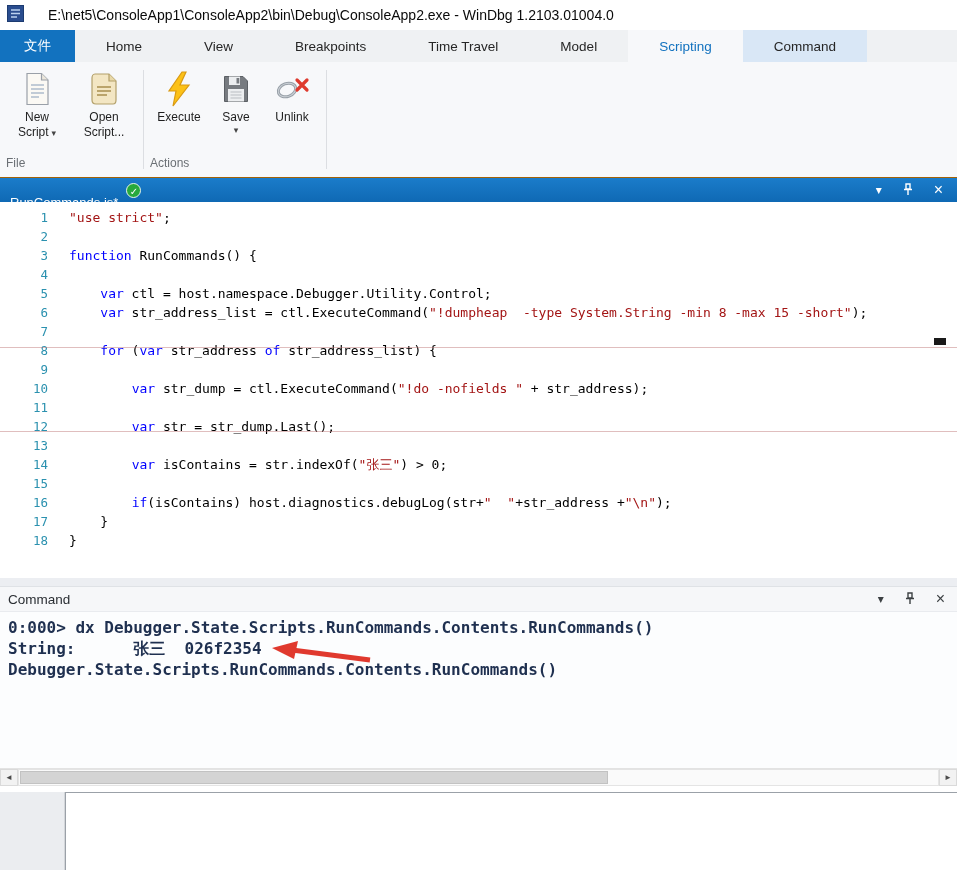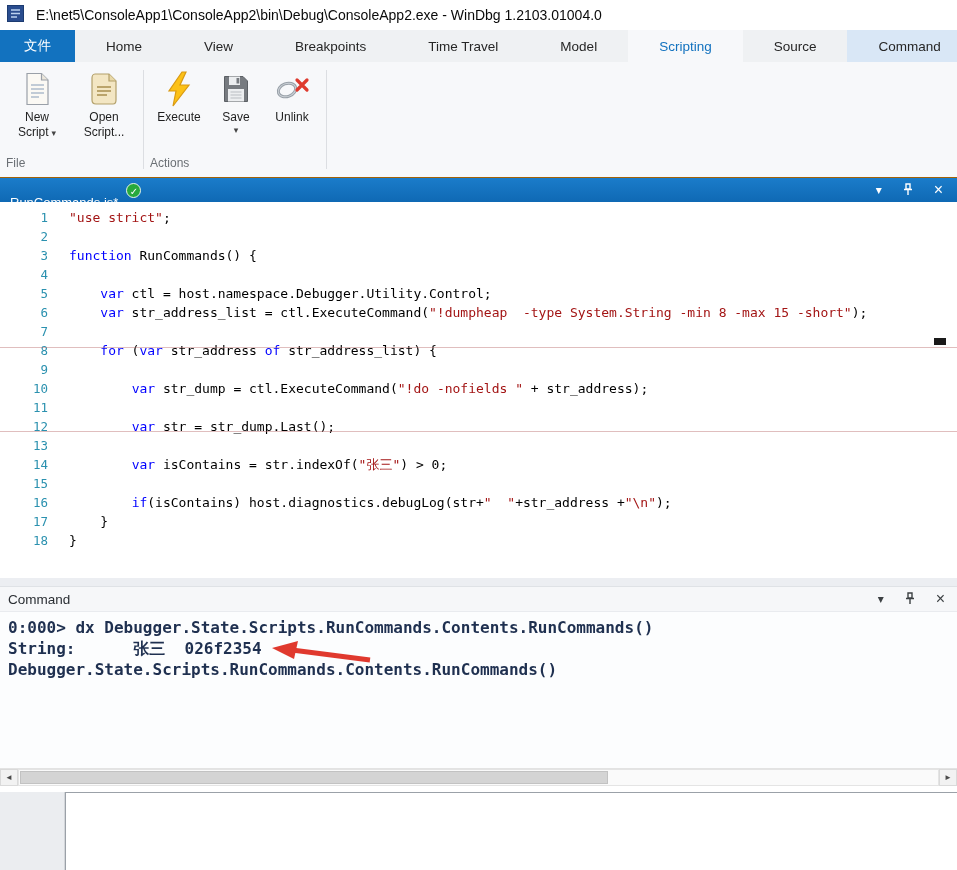--- a/index.html
+++ b/index.html
@@ -1,21 +1,21 @@
 <!DOCTYPE html>
 <html><head>
 <meta charset="utf-8">
 <style>
   * { margin:0; padding:0; box-sizing:border-box; }
   html,body { background:#ffffff; }
   body { font-family:"Liberation Sans", sans-serif; }
   .window { width:957px; height:870px; position:relative; background:#fff; overflow:hidden; }
 
   
-  .titlebar { height:30px; display:flex; align-items:center; gap:12px; padding-left:7px; background:#fff; }
+  .titlebar { height:30px; display:flex; align-items:center; gap:24px; padding-left:7px; background:#fff; }
   .title-text { font-size:14px; color:#0a0a0a; white-space:nowrap; }
 
   
   .tabbar { height:32px; background:#eff1f3; display:flex; align-items:stretch; white-space:nowrap; overflow:hidden; }
   .tab { display:flex; align-items:center; padding:0 31px; font-size:13.5px; color:#262626; flex:0 0 auto; cursor:default; }
   .tab.file { background:#1272bf; color:#ffffff; padding:0 24px; }
   .tab.active { background:#f7f8fa; color:#1272bf; }
   .tab.contextual { background:#d9e7f6; }
 
   
@@ -90,21 +90,20 @@
   </div>
 
   <div class="tabbar">
     <div class="tab file">文件</div>
     <div class="tab">Home</div>
     <div class="tab">View</div>
     <div class="tab">Breakpoints</div>
     <div class="tab">Time Travel</div>
     <div class="tab">Model</div>
     <div class="tab active">Scripting</div>
-    <div class="tab">Source</div>
     <div class="tab contextual">Command</div>
   </div>
 
   <div class="ribbon">
     <div class="rgroup">
       <div class="rgroup-buttons">
         <div class="rbtn w60">
           <span class="ricon">
             <svg width="32" height="36" viewBox="0 0 32 36">
               <path d="M6 2.5 H20.5 L27 9 V33.5 H6 Z" fill="#fbf9f4" stroke="#9aa0a8" stroke-width="1.2"></path>

